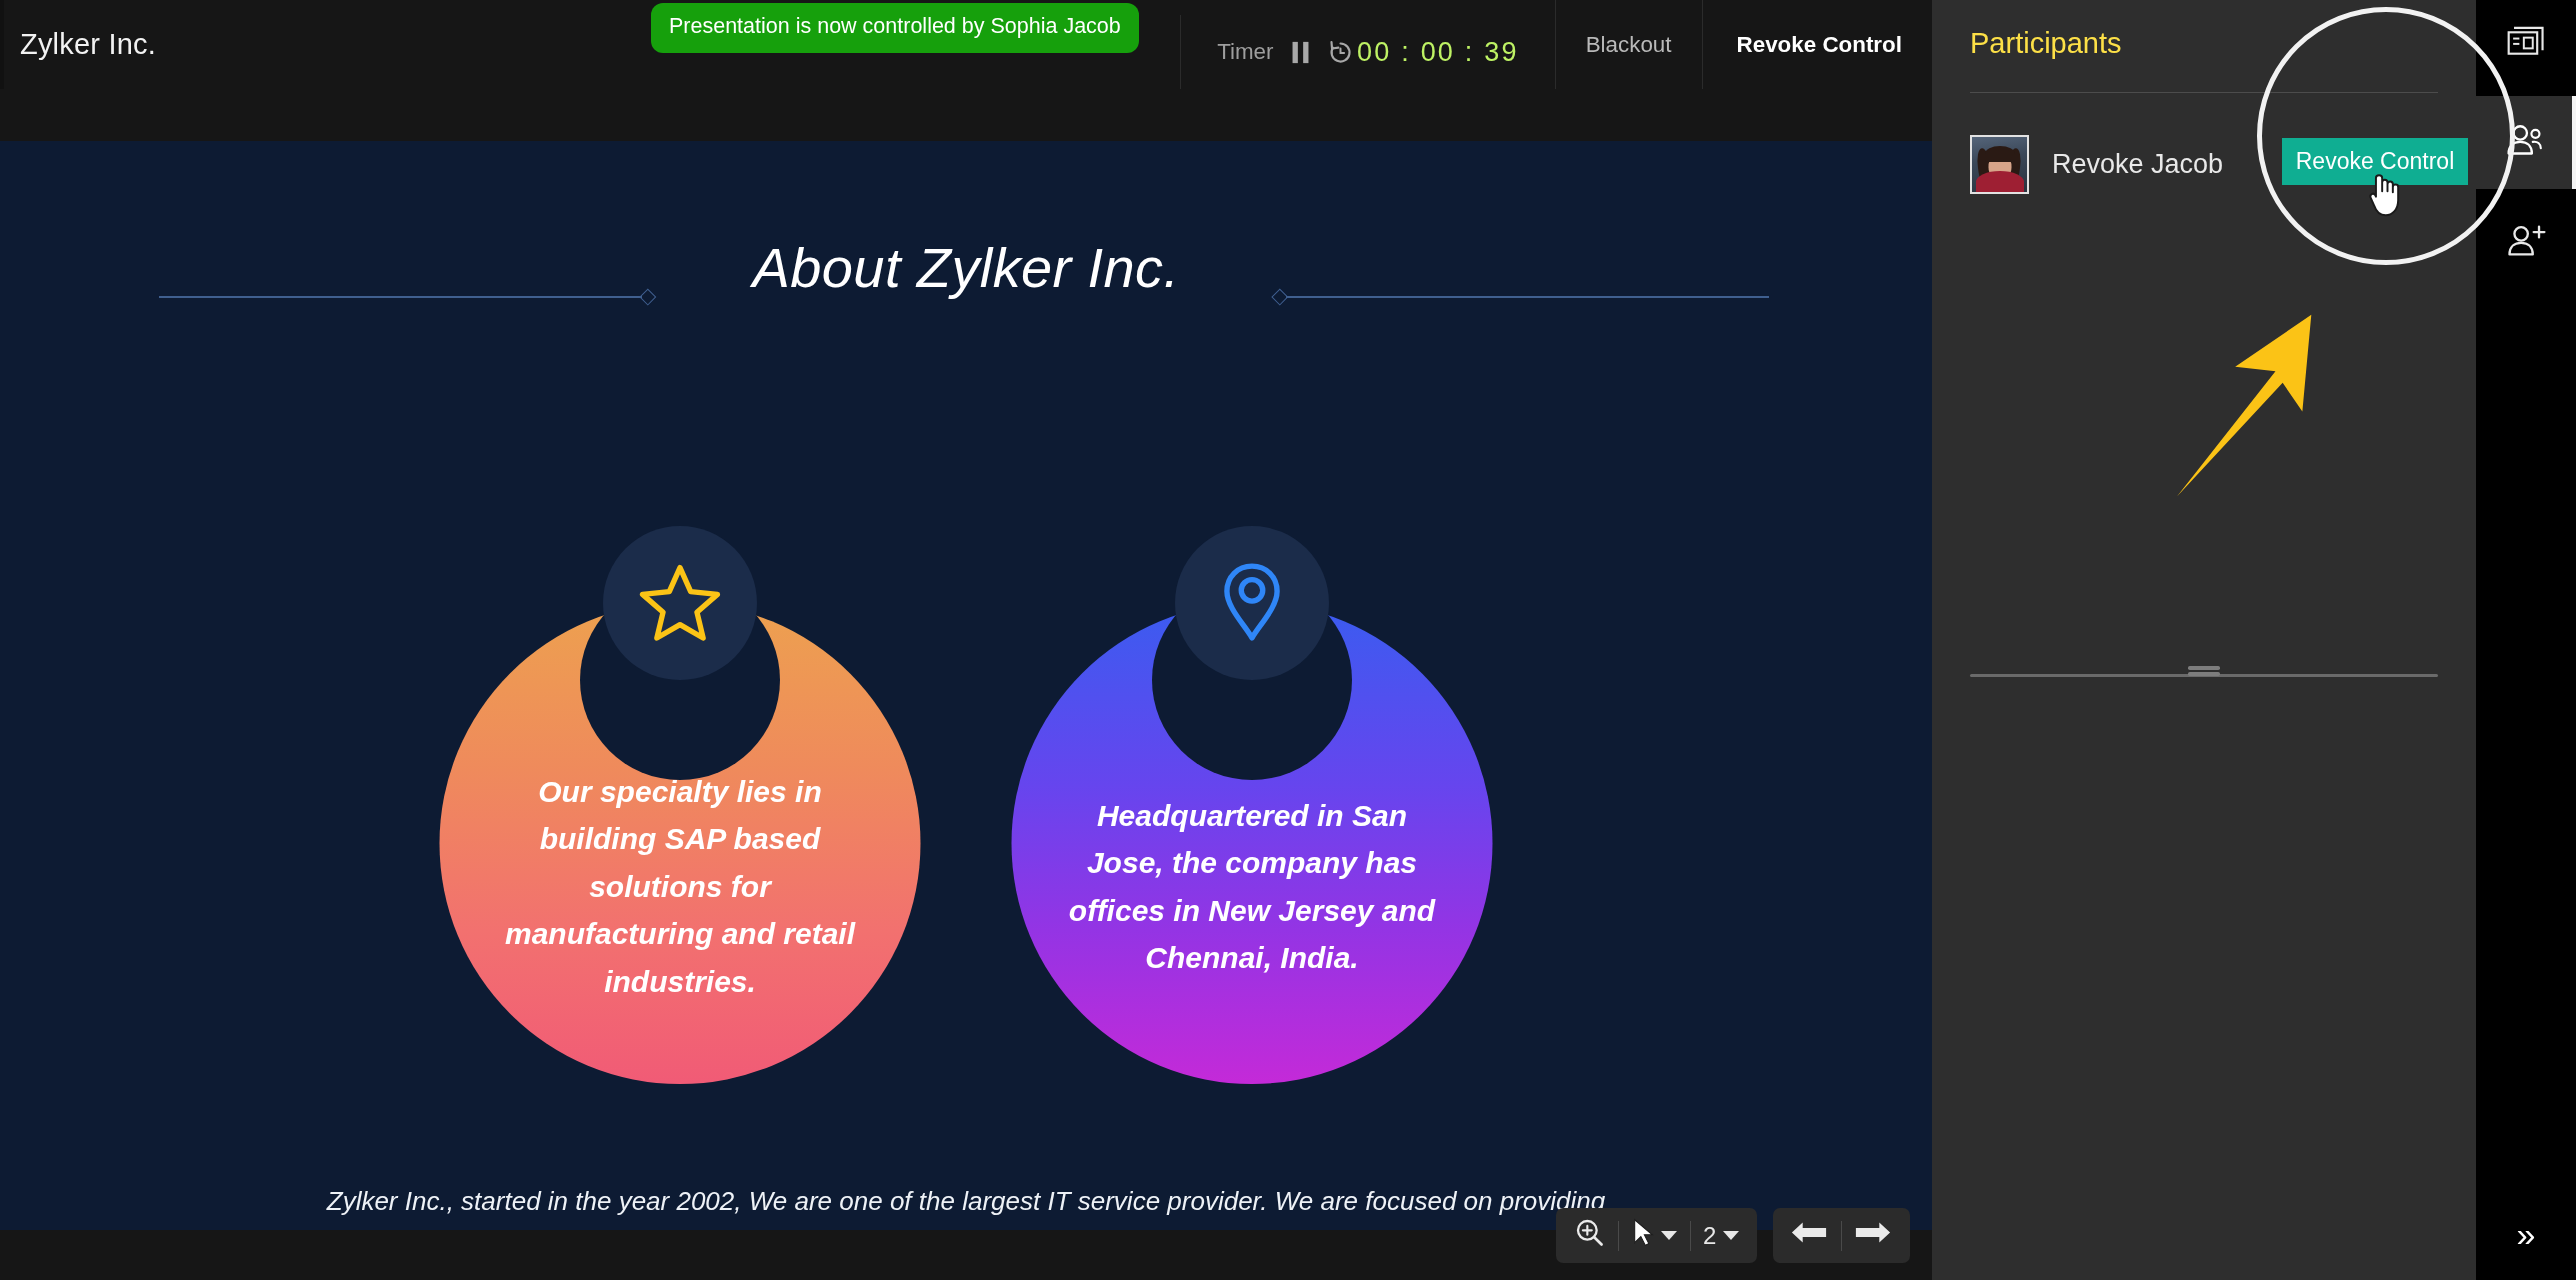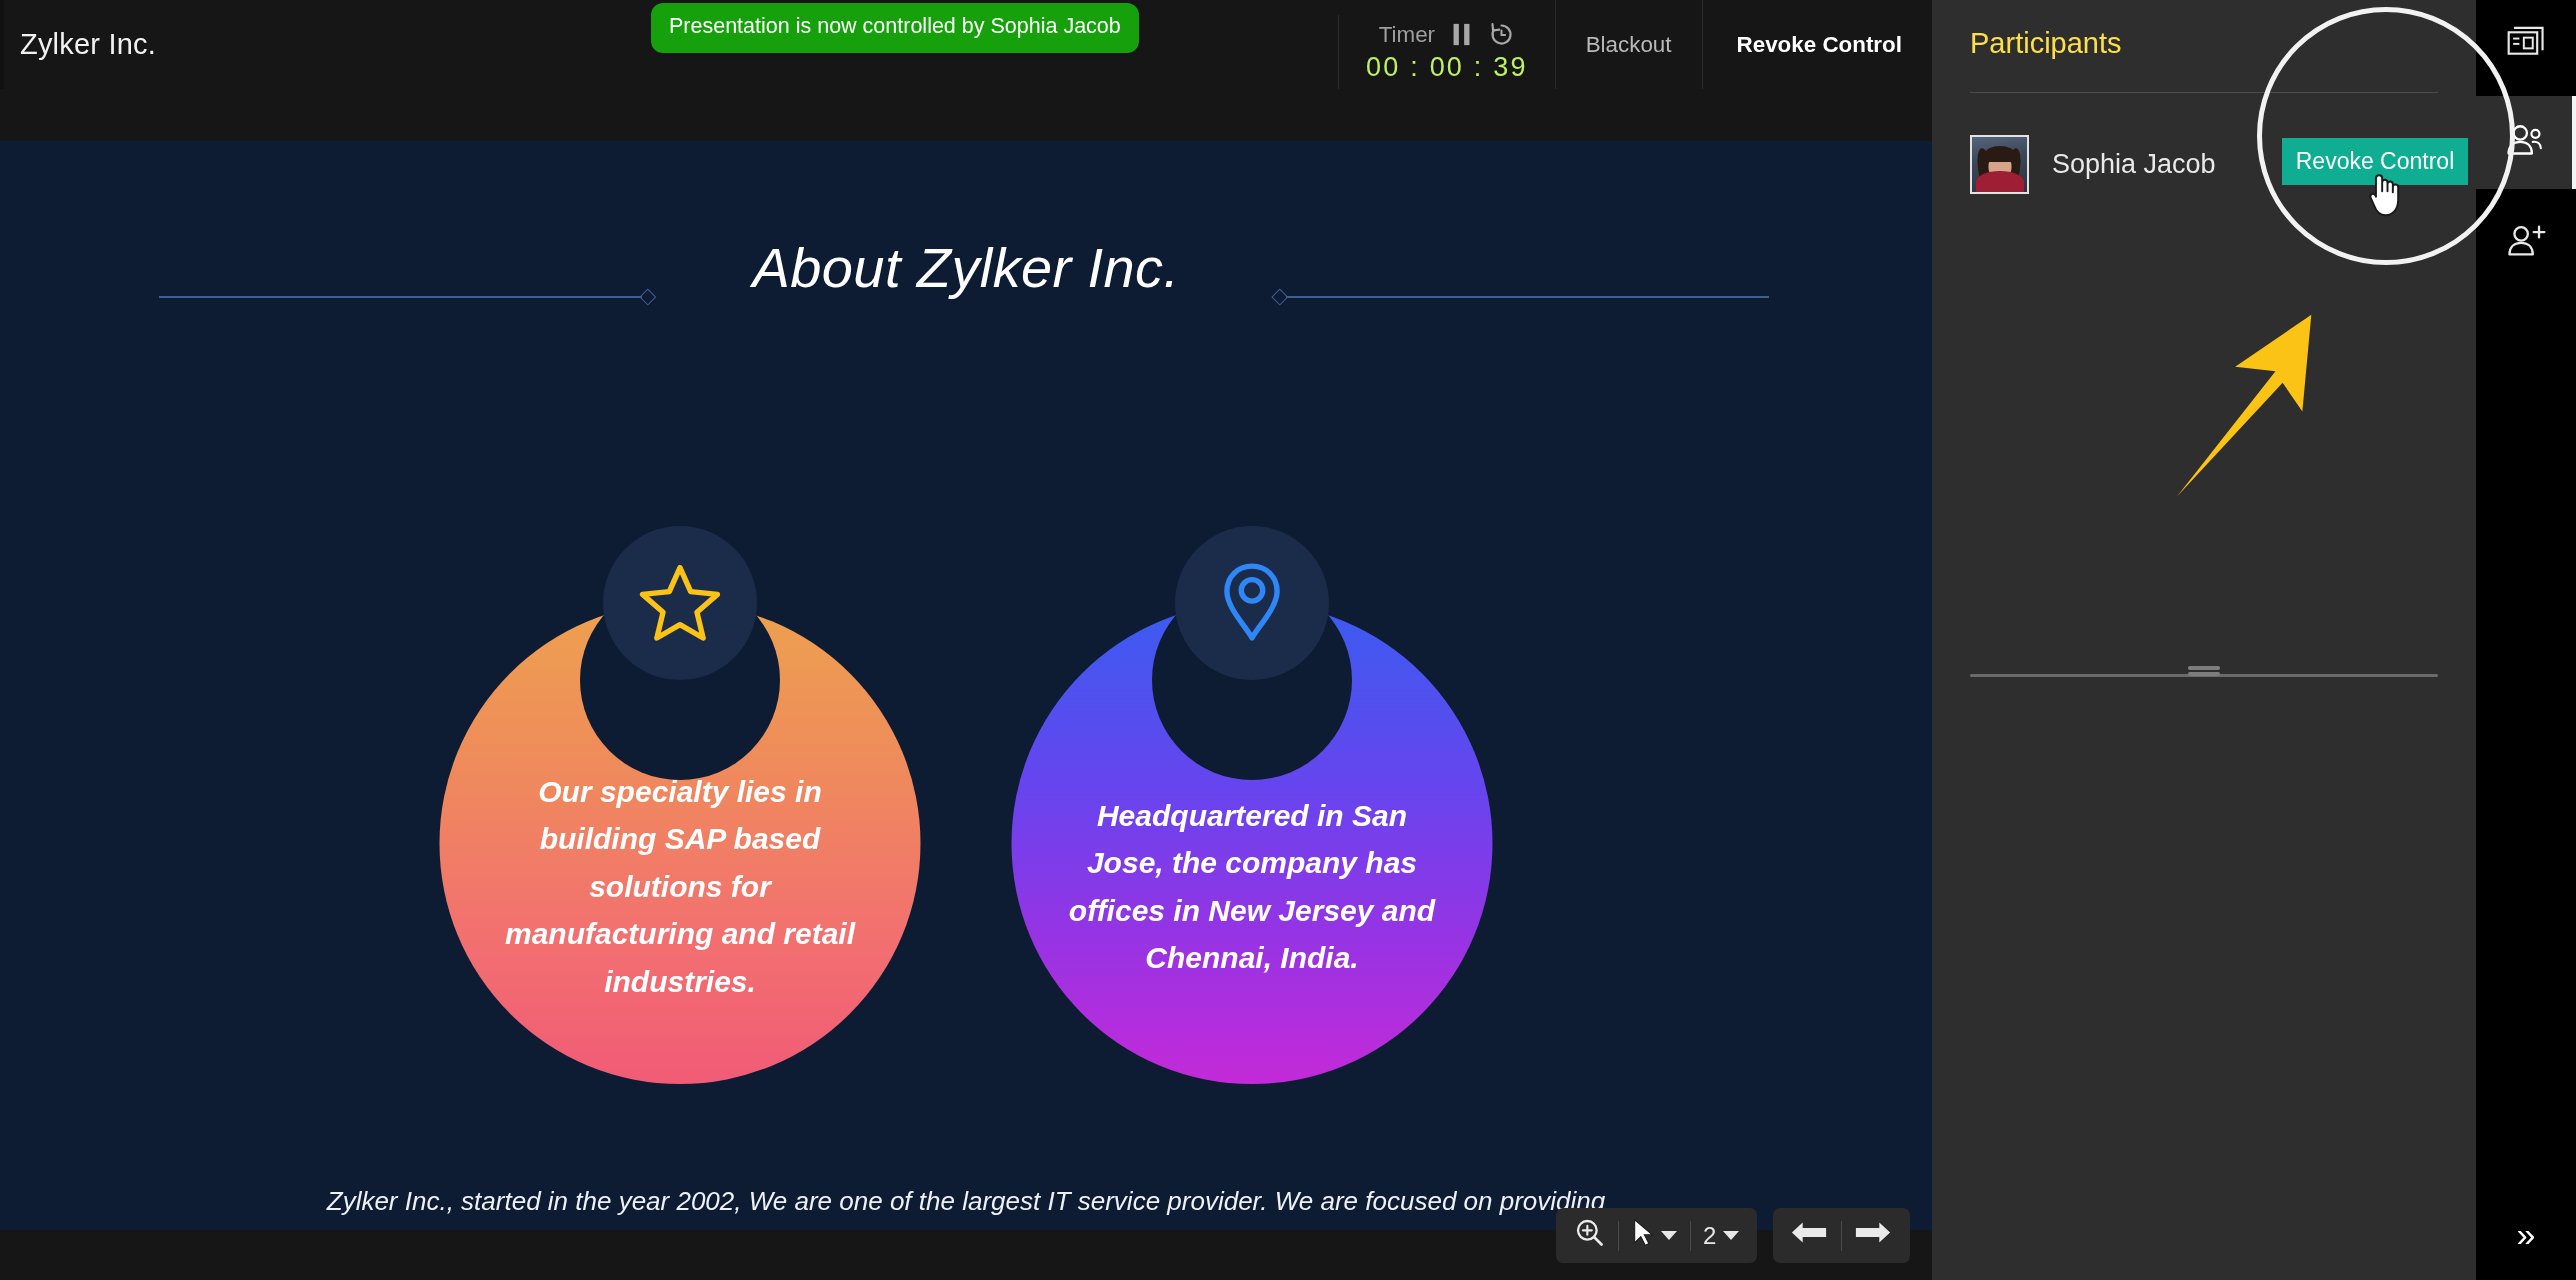--- a/index.html
+++ b/index.html
@@ -29,21 +29,21 @@
   }
   .topright {
     position:absolute; right:0; top:0; height:89px;
     display:flex; align-items:stretch;
   }
   .tr-cell {
     display:flex; align-items:center; justify-content:center;
     padding:0 30px; border-left:0.9px solid #2b2b2b;
     color:#b9b9b9; font-size:22.4px; white-space:nowrap;
   }
-  .tr-cell.timer { flex-direction:column; justify-content:center; gap:3.6px; padding:0 27px;margin-top:15px; }
+  .tr-cell.timer { flex-direction:row; justify-content:center; gap:3.6px; padding:0 36px;margin-top:15px; }
   .timer-row1 { display:flex; align-items:center; gap:15px; }
   .timer-label { color:#9e9e9e; font-size:22.4px; }
   .timer-val { color:#bef264; font-size:27px; letter-spacing:2.2px; }
   .tr-cell.revoke { color:#ffffff; font-weight:bold; padding:0 34px; }
   .icon-btn { display:inline-flex; align-items:center; justify-content:center; }
 
   
   .letterbox-top {
     position:absolute; left:0; top:89px; width:1932px; height:52px;
     background:#161616;
@@ -369,21 +369,21 @@
     <div class="rp-divider"></div>
 
     <div class="participant">
       <div class="avatar">
         <div class="hair-l"></div>
           <div class="hair-r"></div>
         <div class="face"></div>
           <div class="hair-top"></div>
         <div class="body"></div>
       </div>
-      <div class="p-name">Sophia Jacob</div>
+      <div class="p-name">Revoke Jacob</div>
     </div>
 
     <div class="rp-handle">
       <div class="grip">
           <i></i>
           <i></i>
         </div>
     </div>
 
   </div>

